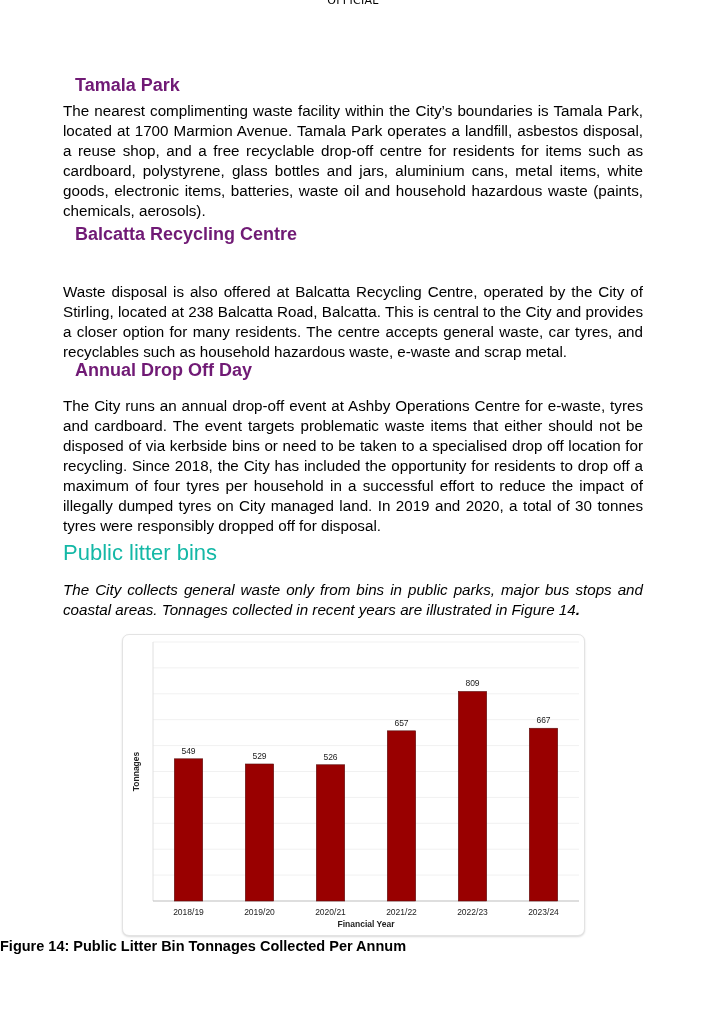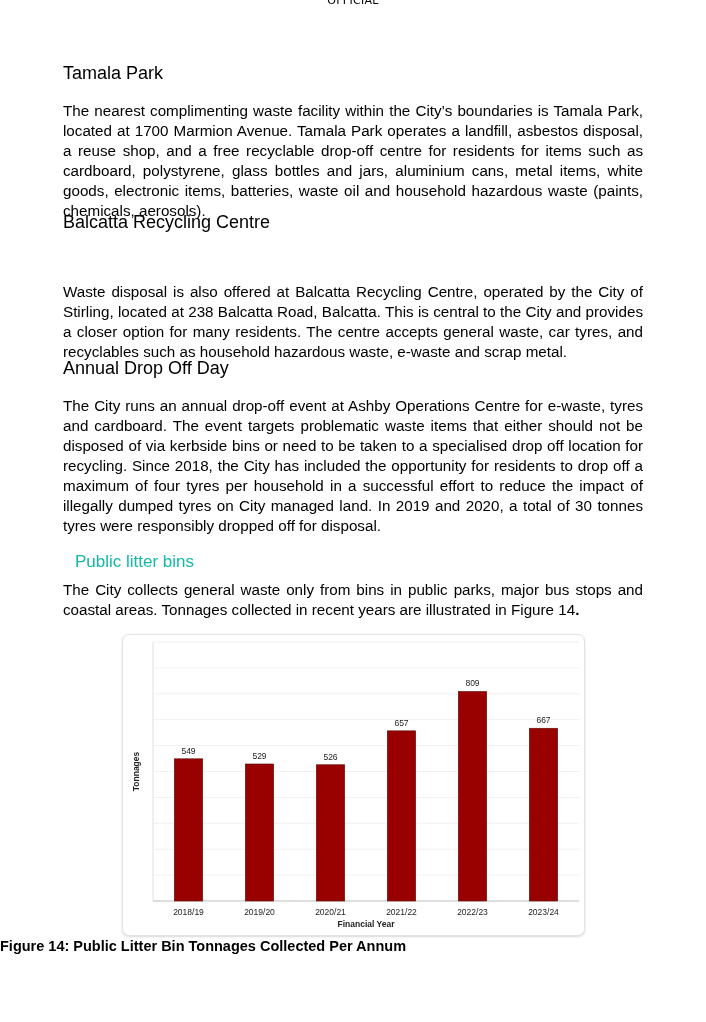--- a/index.html
+++ b/index.html
@@ -1,45 +1,45 @@
 <!DOCTYPE html>
 <html><head>
 <meta charset="utf-8">
 <style>
   html, body { margin: 0; padding: 0; background: #ffffff; }
   body { width: 706px; height: 1022px; position: relative; overflow: hidden;
          font-family: "Liberation Sans", sans-serif; color: #000; }
   .header-mark { position: absolute; top: -6px; left: 0; width: 706px; text-align: center;
          font-family: "DejaVu Sans", sans-serif; font-size: 11px; color: #000; letter-spacing: 0.3px; }
-  .h2 { position: absolute; left: 63px; font-size: 18px; color: #000000; font-weight: normal; margin: 0; }
-  .h1 { position: absolute; left: 63px; font-size: 17px; color: #14b8a6; font-weight: normal; margin: 12px; }
+  .h2 { position: absolute; left: 63px; font-size: 18px; color: #701a75; font-weight: bold; margin: 12px; }
+  .h1 { position: absolute; left: 63px; font-size: 22px; color: #14b8a6; font-weight: normal; margin: 0; }
   .para { position: absolute; left: 63px; width: 580px; font-size: 15.2px; line-height: 20px;
           text-align: justify; margin: 0; }
   .chart-frame { position: absolute; left: 122px; top: 634px; width: 461px; height: 300px;
           border: 1px solid #e3e3e3; border-radius: 7px; box-shadow: 0 1px 2px rgba(0,0,0,0.15); background: #fff; }
   .chart-frame svg { position: absolute; left: 0; top: 0; }
   .caption { position: absolute; top: 938px; left: 0; width: 706px; 
           font-size: 14.5px; font-weight: bold; }
 </style>
 </head>
 <body>
 
 <div class="header-mark">OFFICIAL</div>
 
 <h2 class="h2" style="top:63px;">Tamala Park</h2>
 <p class="para" style="top:101px;">The nearest complimenting waste facility within the City’s boundaries is Tamala Park, located at 1700 Marmion Avenue. Tamala Park operates a landfill, asbestos disposal, a reuse shop, and a free recyclable drop-off centre for residents for items such as cardboard, polystyrene, glass bottles and jars, aluminium cans, metal items, white goods, electronic items, batteries, waste oil and household hazardous waste (paints, chemicals, aerosols).</p>
 
 <h2 class="h2" style="top:212px;">Balcatta Recycling Centre</h2>
 <p class="para" style="top:282px;">Waste disposal is also offered at Balcatta Recycling Centre, operated by the City of Stirling, located at 238 Balcatta Road, Balcatta. This is central to the City and provides a closer option for many residents. The centre accepts general waste, car tyres, and recyclables such as household hazardous waste, e-waste and scrap metal.</p>
 
-<h2 class="h2" style="top:358px;text-align:right;">Annual Drop Off Day</h2>
+<h2 class="h2" style="top:348px;text-align:right;">Annual Drop Off Day</h2>
 <p class="para" style="top:396px;">The City runs an annual drop-off event at Ashby Operations Centre for e-waste, tyres and cardboard. The event targets problematic waste items that either should not be disposed of via kerbside bins or need to be taken to a specialised drop off location for recycling. Since 2018, the City has included the opportunity for residents to drop off a maximum of four tyres per household in a successful effort to reduce the impact of illegally dumped tyres on City managed land. In 2019 and 2020, a total of 30 tonnes tyres were responsibly dropped off for disposal.</p>
 
 <h1 class="h1" style="top:540px;">Public litter bins</h1>
-<p class="para" style="top:580px;"><span>The City collects general waste only from bins in public parks, major bus stops and coastal areas. Tonnages collected in recent years are illustrated in Figure 14</span><b>.</b></p>
+<p class="para" style="top:580px;font-style:italic;"><span>The City collects general waste only from bins in public parks, major bus stops and coastal areas. Tonnages collected in recent years are illustrated in Figure 14</span><b>.</b></p>
 
 <div class="chart-frame">
   <svg id="chart" width="461" height="300">
     <g id="grid">
         <line x1="30" x2="456" y1="240.1" y2="240.1" stroke="#f1f1f1" stroke-width="1"></line>
         <line x1="30" x2="456" y1="214.2" y2="214.2" stroke="#f1f1f1" stroke-width="1"></line>
         <line x1="30" x2="456" y1="188.3" y2="188.3" stroke="#f1f1f1" stroke-width="1"></line>
         <line x1="30" x2="456" y1="162.39999999999998" y2="162.39999999999998" stroke="#f1f1f1" stroke-width="1"></line>
         <line x1="30" x2="456" y1="136.5" y2="136.5" stroke="#f1f1f1" stroke-width="1"></line>
         <line x1="30" x2="456" y1="110.6" y2="110.6" stroke="#f1f1f1" stroke-width="1"></line>

